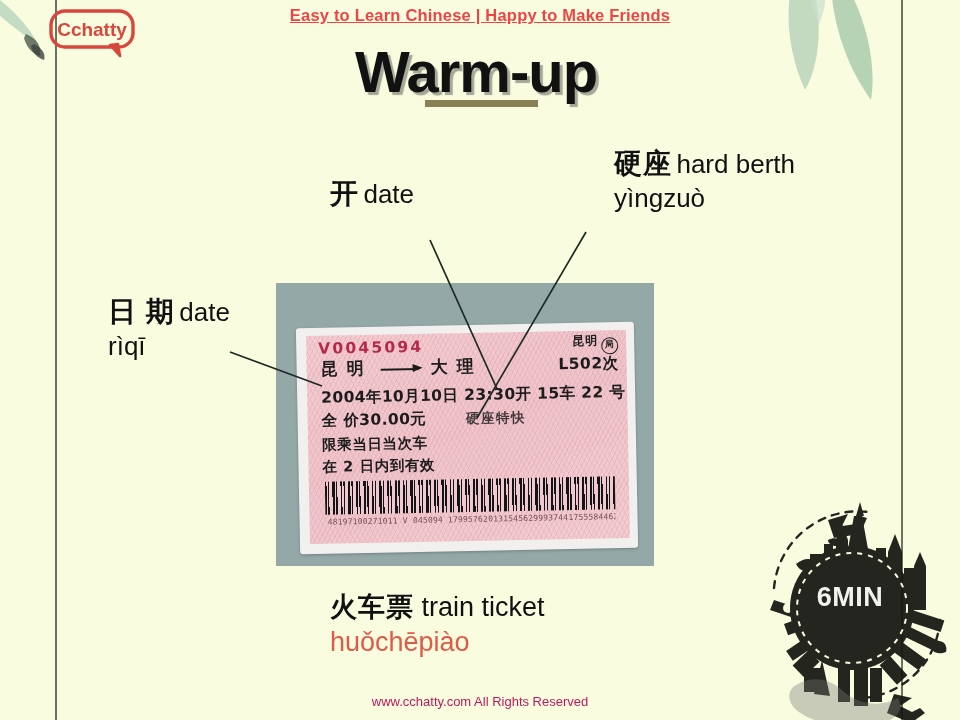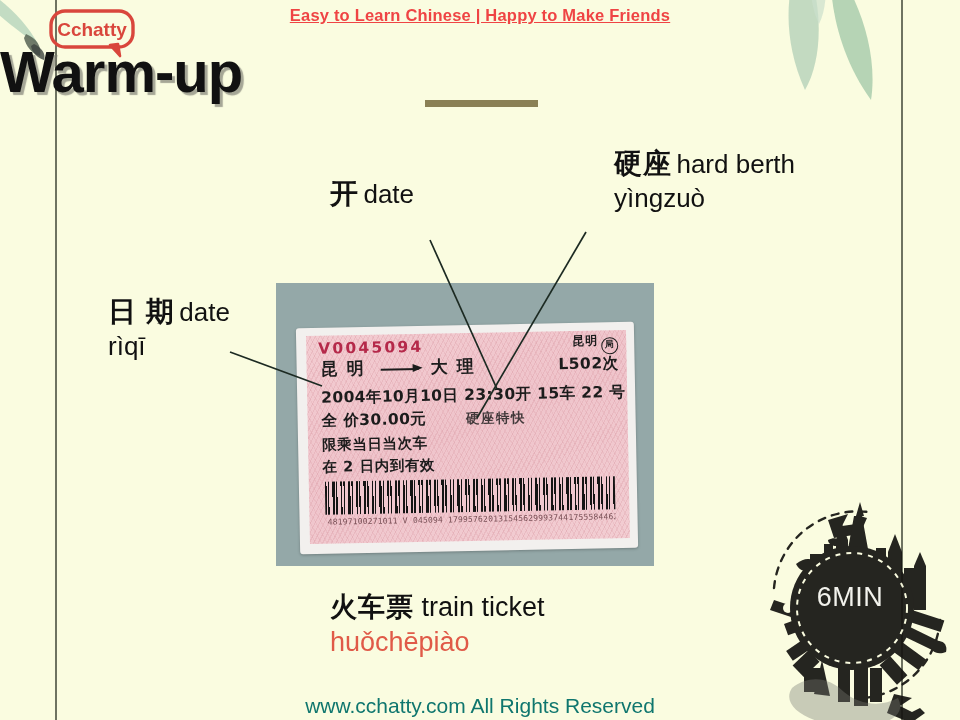--- a/index.html
+++ b/index.html
@@ -26,21 +26,21 @@
 
   
   .header-link{
     position:absolute;left:0;right:0;top:6px;text-align:center;
     font-size:16.5px;color:#ef4444;text-decoration:underline;
     letter-spacing:.2px;font-weight:600;
   }
 
   
   .title{
-    position:absolute;left:0;right:8px;top:38px;
+    position:absolute;left:0;right:8px;top:38px;text-align:center;
     font-size:58px;font-weight:bold;color:#111;letter-spacing:-1px;
     text-shadow:3px 3px 1px rgba(120,120,110,.65);
   }
   .title-underline{
     position:absolute;left:425px;top:100px;width:113px;height:7px;
     background:#8a8055;
   }
 
   
   .anno{position:absolute;color:#111;line-height:1.28;}
@@ -110,28 +110,28 @@
 
   
   .caption{position:absolute;left:330px;top:590px;line-height:1.3;}
   .caption .row1{font-size:27px;color:#111;}
   .caption .row1 .han{font-weight:bold;letter-spacing:1px;}
   .caption .row2{font-size:27px;color:#e05a48;}
 
   
   .footer{
     position:absolute;left:0;right:0;top:694px;text-align:center;
-    font-size:21px;color:#0f766e;
+    font-size:13px;color:#be185d;
   }
 
   
   .badge{position:absolute;left:744px;top:492px;width:216px;height:228px;}
   .badge-text{
     position:absolute;left:0;right:4px;top:90px;text-align:center;
-    color:#f2f2ec;font-size:27px;font-weight:normal;letter-spacing:.5px;
+    color:#f2f2ec;font-size:27px;font-weight:bold;letter-spacing:.5px;
     pointer-events:none;
   }
 </style>
 </head>
 <body>
 
 <div class="stage">
 
   <div class="leaf-left">
     <svg width="86" height="86" viewBox="0 0 86 86">

